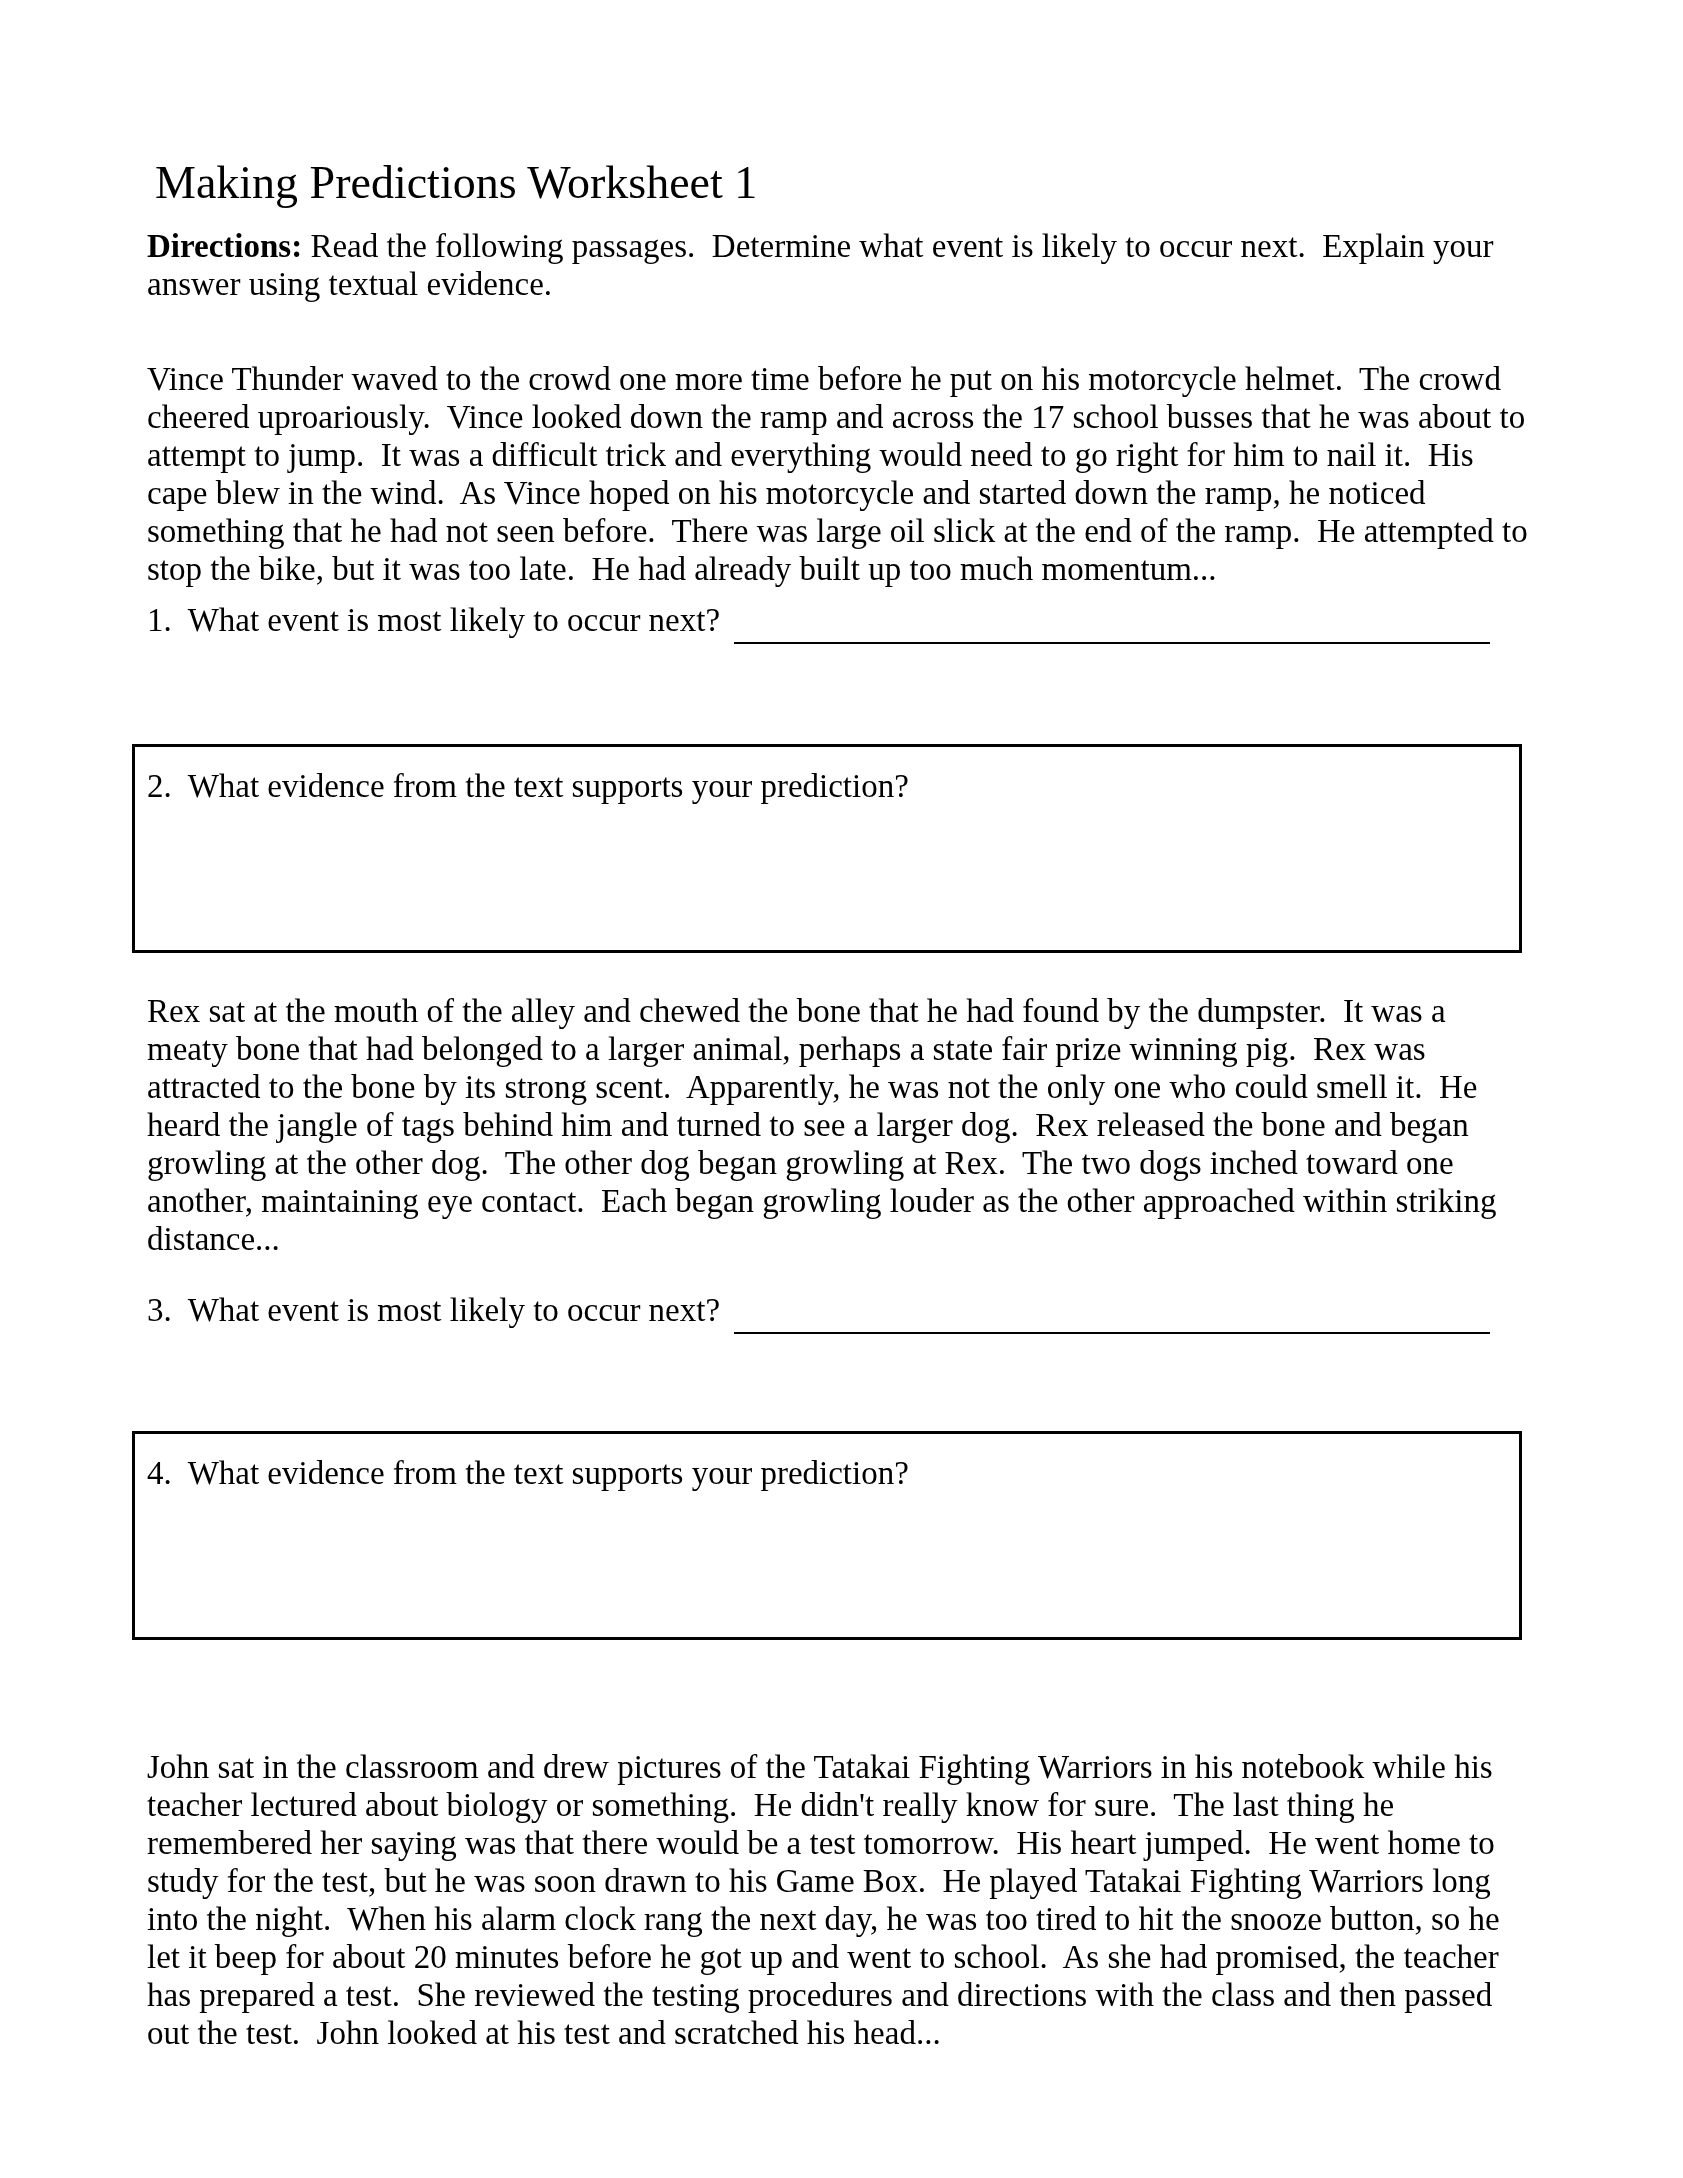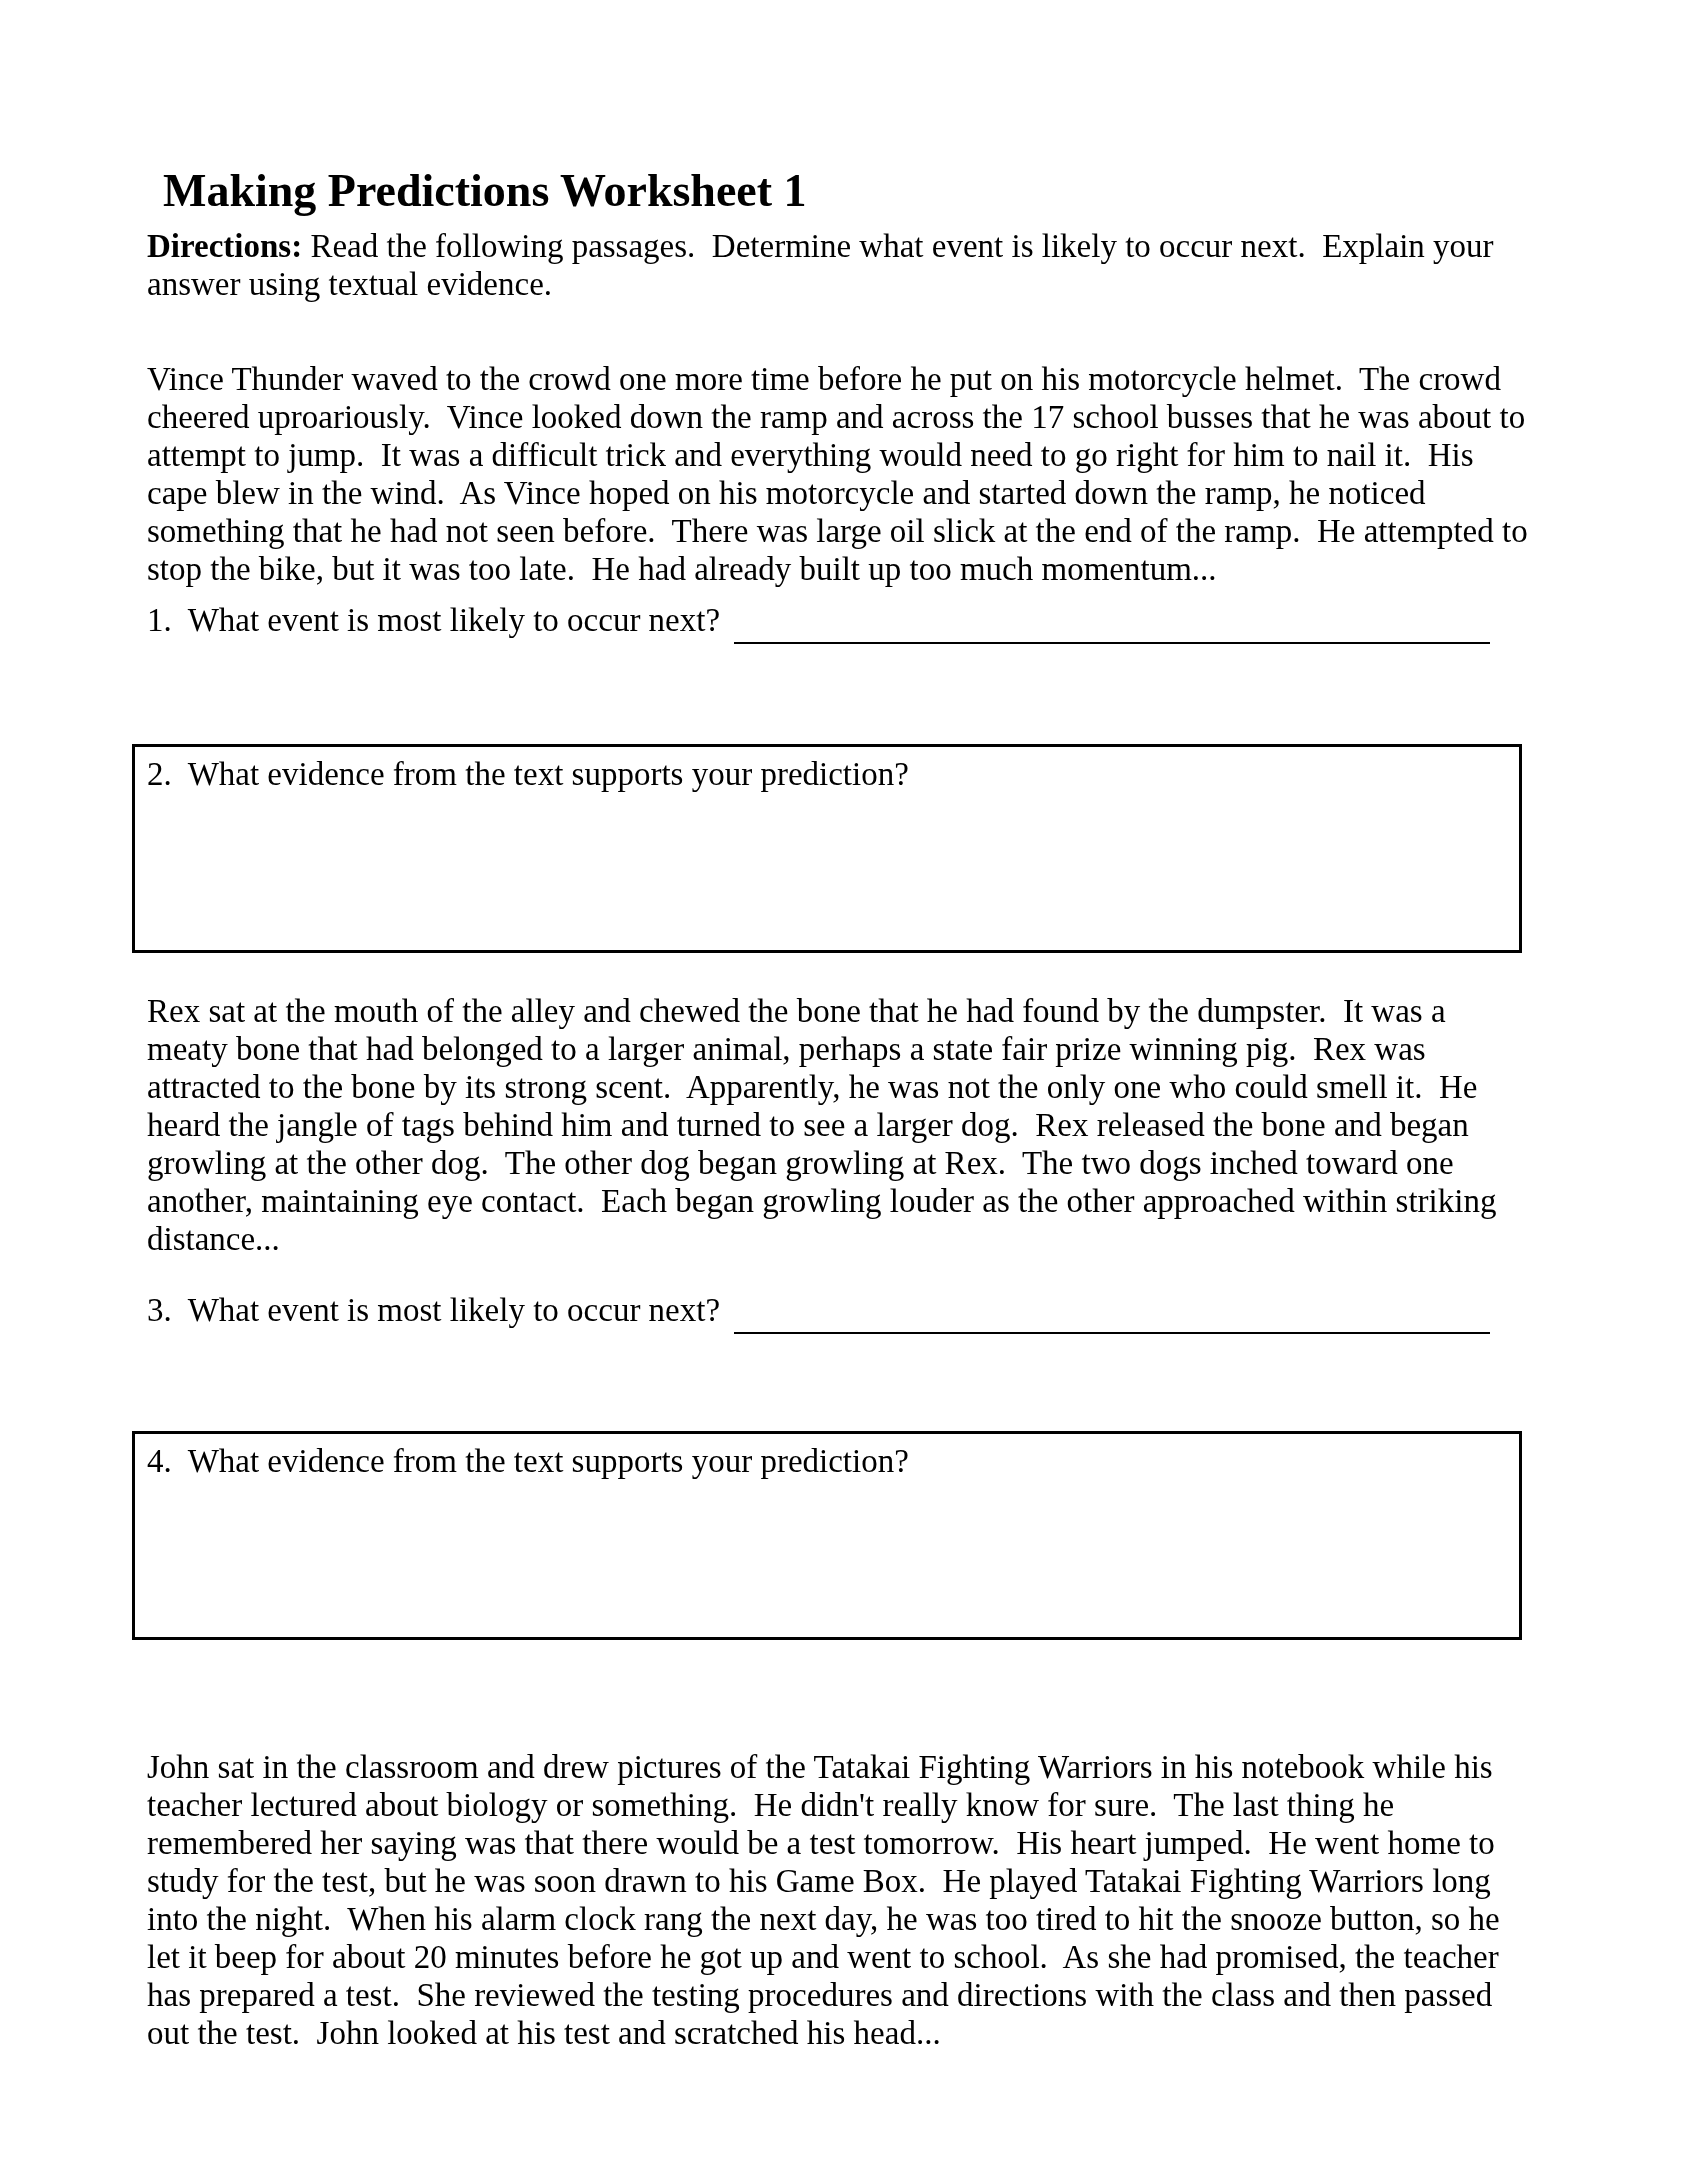--- a/index.html
+++ b/index.html
@@ -23,24 +23,24 @@
   }
   .wrap-text {
     font-size: 33px;
     line-height: 38px;
     white-space: pre-wrap;
   }
   .title {
     position: absolute;
     left: 147px;
     top: 152px;
-    margin: 16px;
+    margin: 8px;
     font-size: 46px;
     line-height: 1;
-    font-weight: bold;
+    font-weight: normal;
     white-space: pre;
   }
   .directions {
     position: absolute;
     left: 147px;
     top: 227px;
     width: 1366px;
     margin: 0;
   }
   .bold { font-weight: bold; }
@@ -75,21 +75,21 @@
     margin-left: 6px;
     border-bottom: 2px solid #000000;
   }
   .answer-box {
     position: absolute;
     left: 132px;
     width: 1390px;
     height: 209px;
     border: 3px solid #000000;
     box-sizing: border-box;
-    padding: 8px 12px;
+    padding: 20px 12px;
   }
   .box1 { top: 744px; }
   .box2 { top: 1431px; }
 </style>
 </head>
 <body>
 
 <div class="page">
 
 

